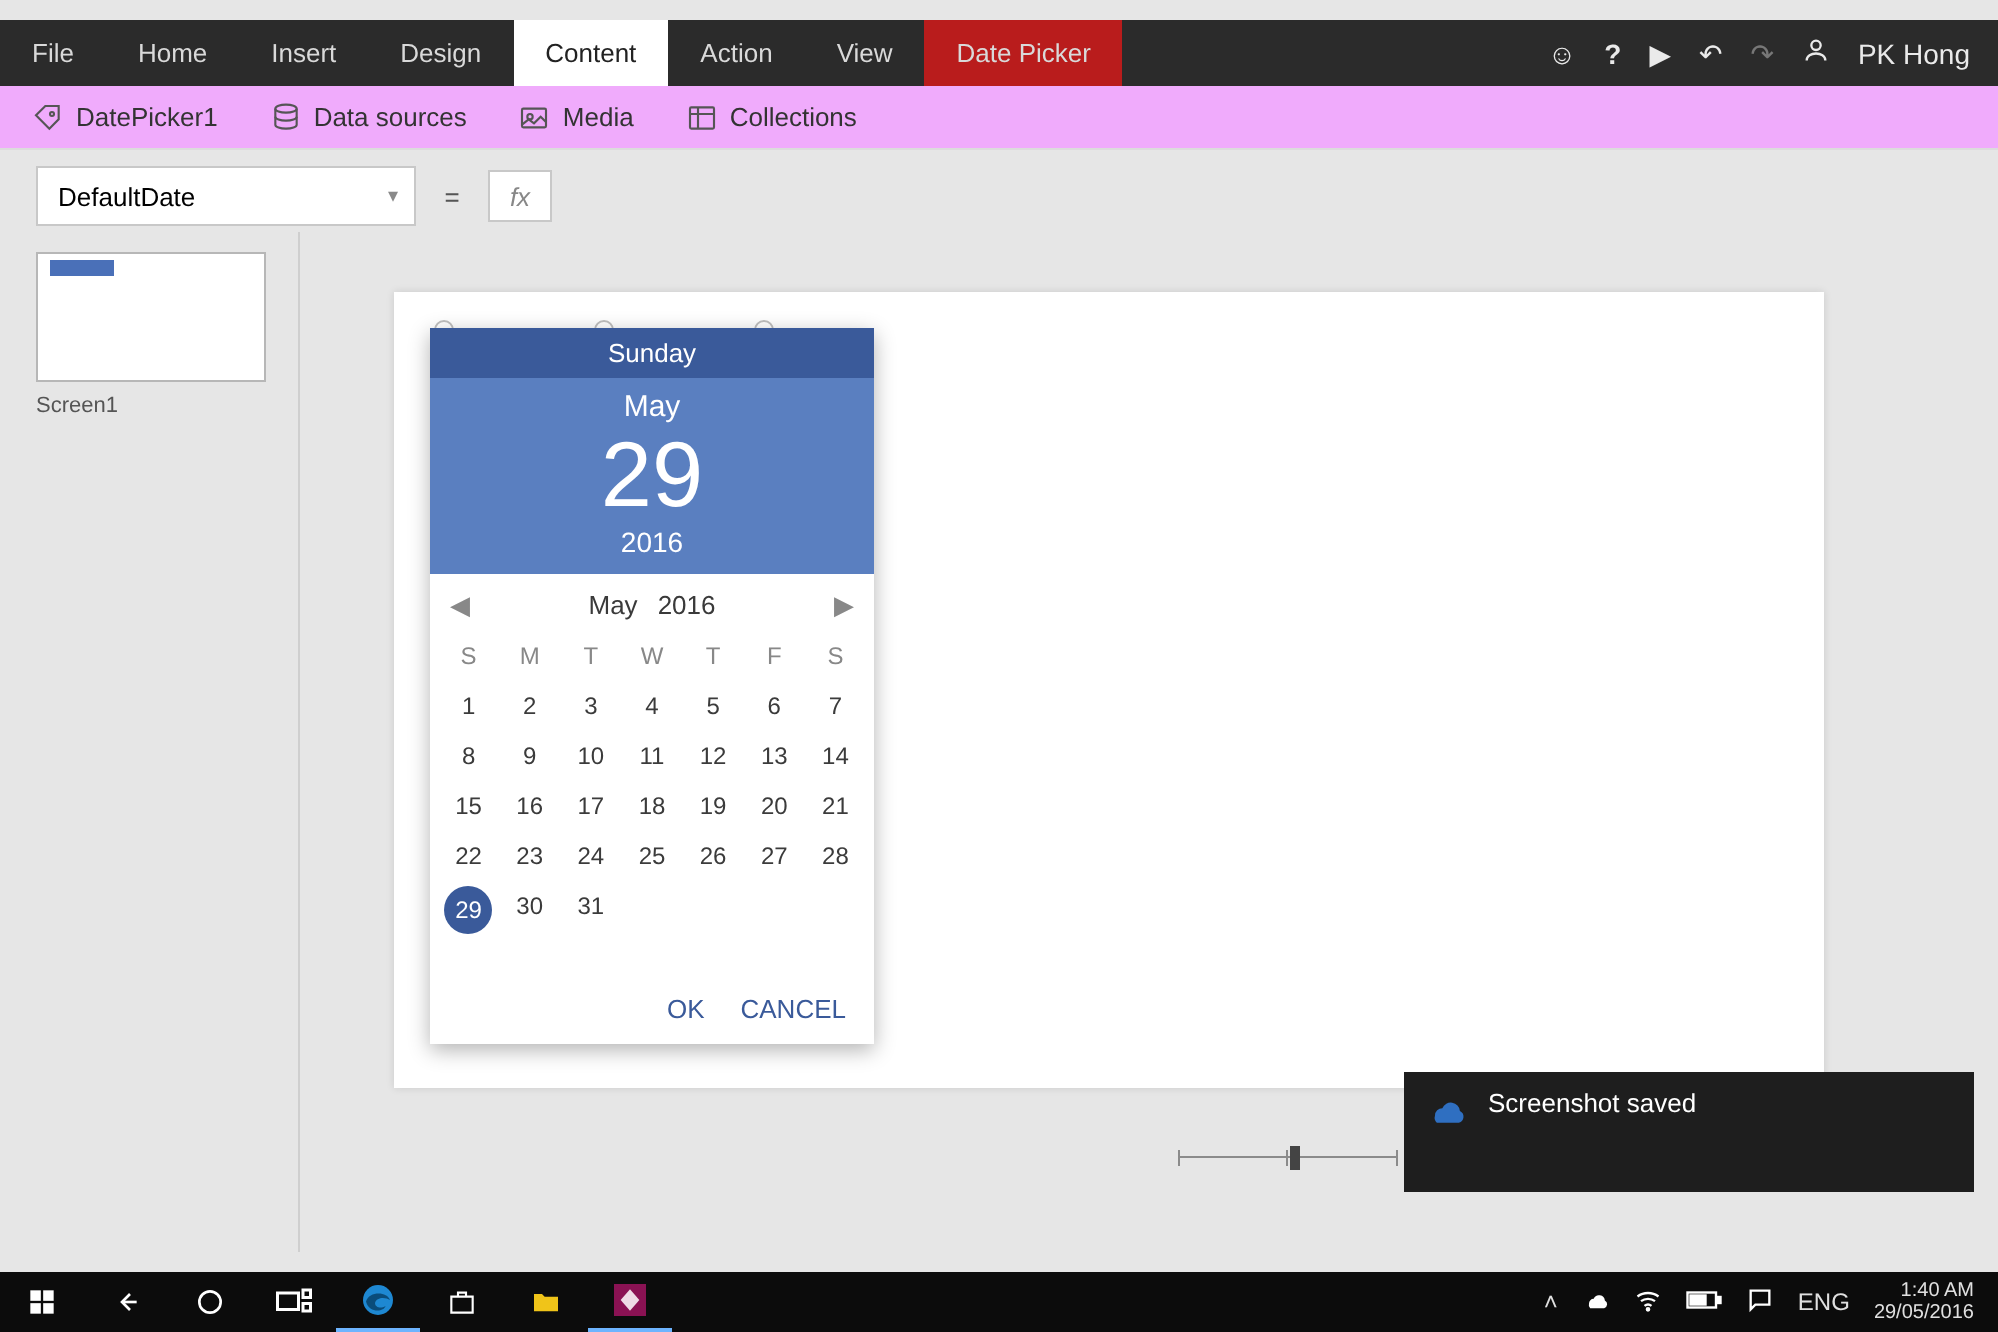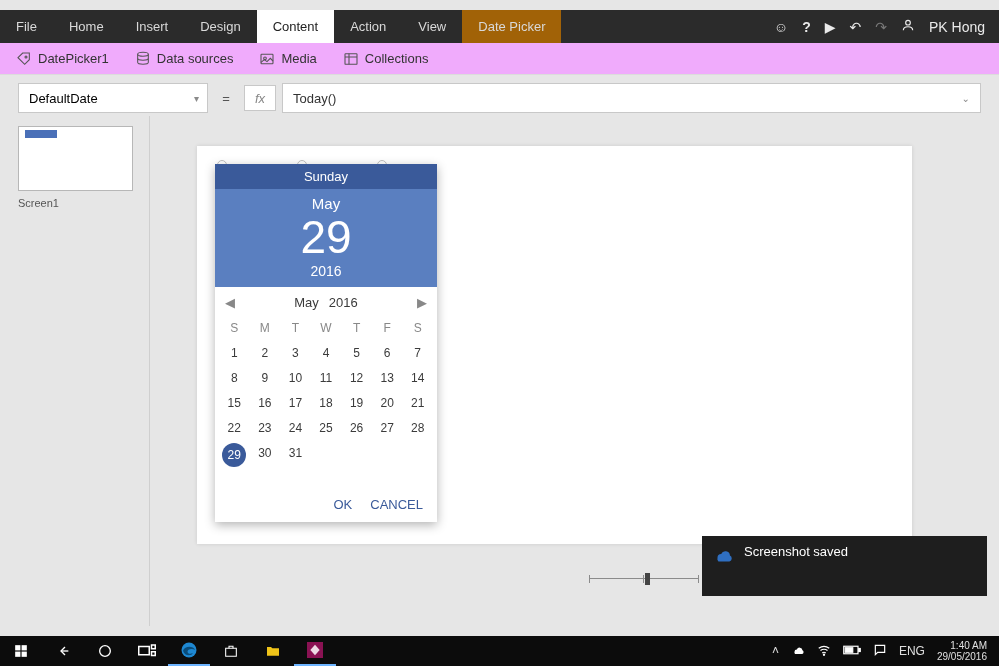--- a/index.html
+++ b/index.html
@@ -5,21 +5,21 @@
   * { box-sizing: border-box; margin: 0; padding: 0; font-family: "Segoe UI", Arial, sans-serif; }
   html, body { width: 999px; height: 666px; overflow: hidden; background: #e6e6e6; }
 
   
   .tabbar {
     height: 33px; background: #2b2b2b; color: #d9d9d9;
     display: flex; align-items: stretch; font-size: 13px; margin-top: 10px;
   }
   .tab { padding: 0 16px; display: flex; align-items: center; cursor: pointer; }
   .tab.active { background: #fff; color: #222; }
-  .tab.context { background: #a16207; }
+  .tab.context { background: #b91c1c; }
   .tabbar-spacer { flex: 1; }
   .tabbar-icons { display: flex; align-items: center; gap: 14px; padding: 0 14px; color: #eaeaea; }
   .tabbar-icons span, .tabbar-icons svg { cursor: pointer; font-size: 14px; }
   .username { font-size: 13px; }
 
   
   .ribbon {
     height: 32px; background: #f0abfc; border-bottom: 1px solid #dcdcdc;
     display: flex; align-items: center; gap: 26px; padding: 0 16px;
     font-size: 13px; color: #333;
@@ -213,24 +213,20 @@
   </div>
 </div>
 
 <div class="formula-row">
   <div class="property-selector">
     <span>DefaultDate</span>
     <span class="chev">▾</span>
   </div>
   <div class="equals">=</div>
   <div class="fx-box">fx</div>
-  <div class="formula-input">
-    <span>Today()</span>
-    <span class="chev">⌄</span>
-  </div>
 </div>
 
 <div class="workspace">
 
   <div class="thumb-panel">
     <div class="thumb-dots">•••</div>
     <div class="thumb">
       <div class="thumb-inner"></div>
     </div>
     <div class="thumb-label">Screen1</div>

